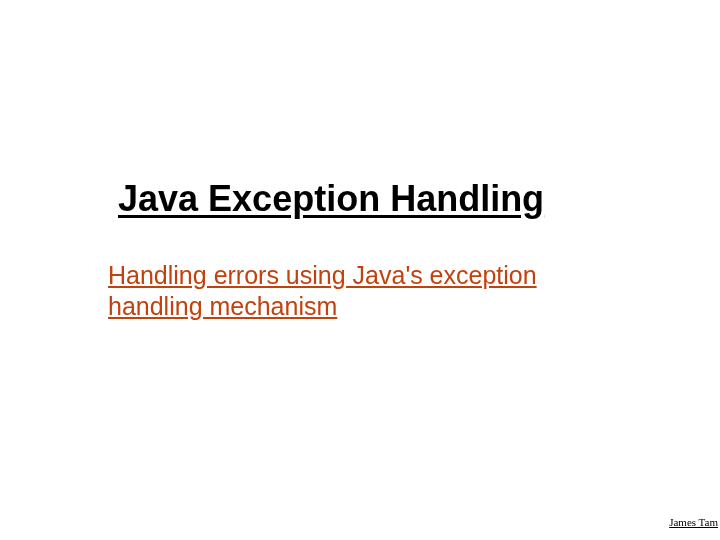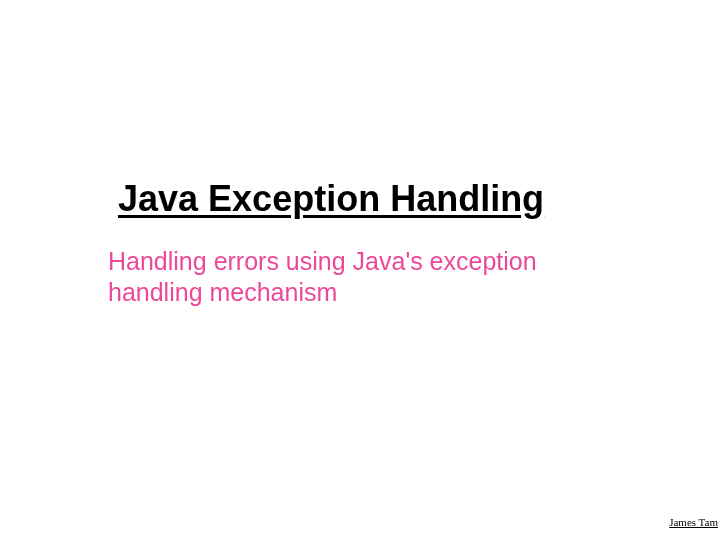--- a/index.html
+++ b/index.html
@@ -26,27 +26,28 @@
       top: 178px;
       left: 118px;
       font-size: 36px;
       font-weight: bold;
       color: #000000;
       text-decoration: underline;
       text-underline-offset: 4px;
     }
     .subtitle {
       position: absolute;
-      top: 246px;
+      top: 260px;
       left: 108px;
       width: 510px;
       font-size: 25px;
       font-weight: normal;
-      color: #ec4899;
+      color: #c2410c;
       line-height: 1.25;
+      text-decoration: underline;
     }
     .author {
       position: absolute;
       bottom: 12px;
       right: 2px;
       font-size: 11px;
       font-family: "Times New Roman", Times, serif;
       color: #000000;
       text-decoration: underline;
     }

